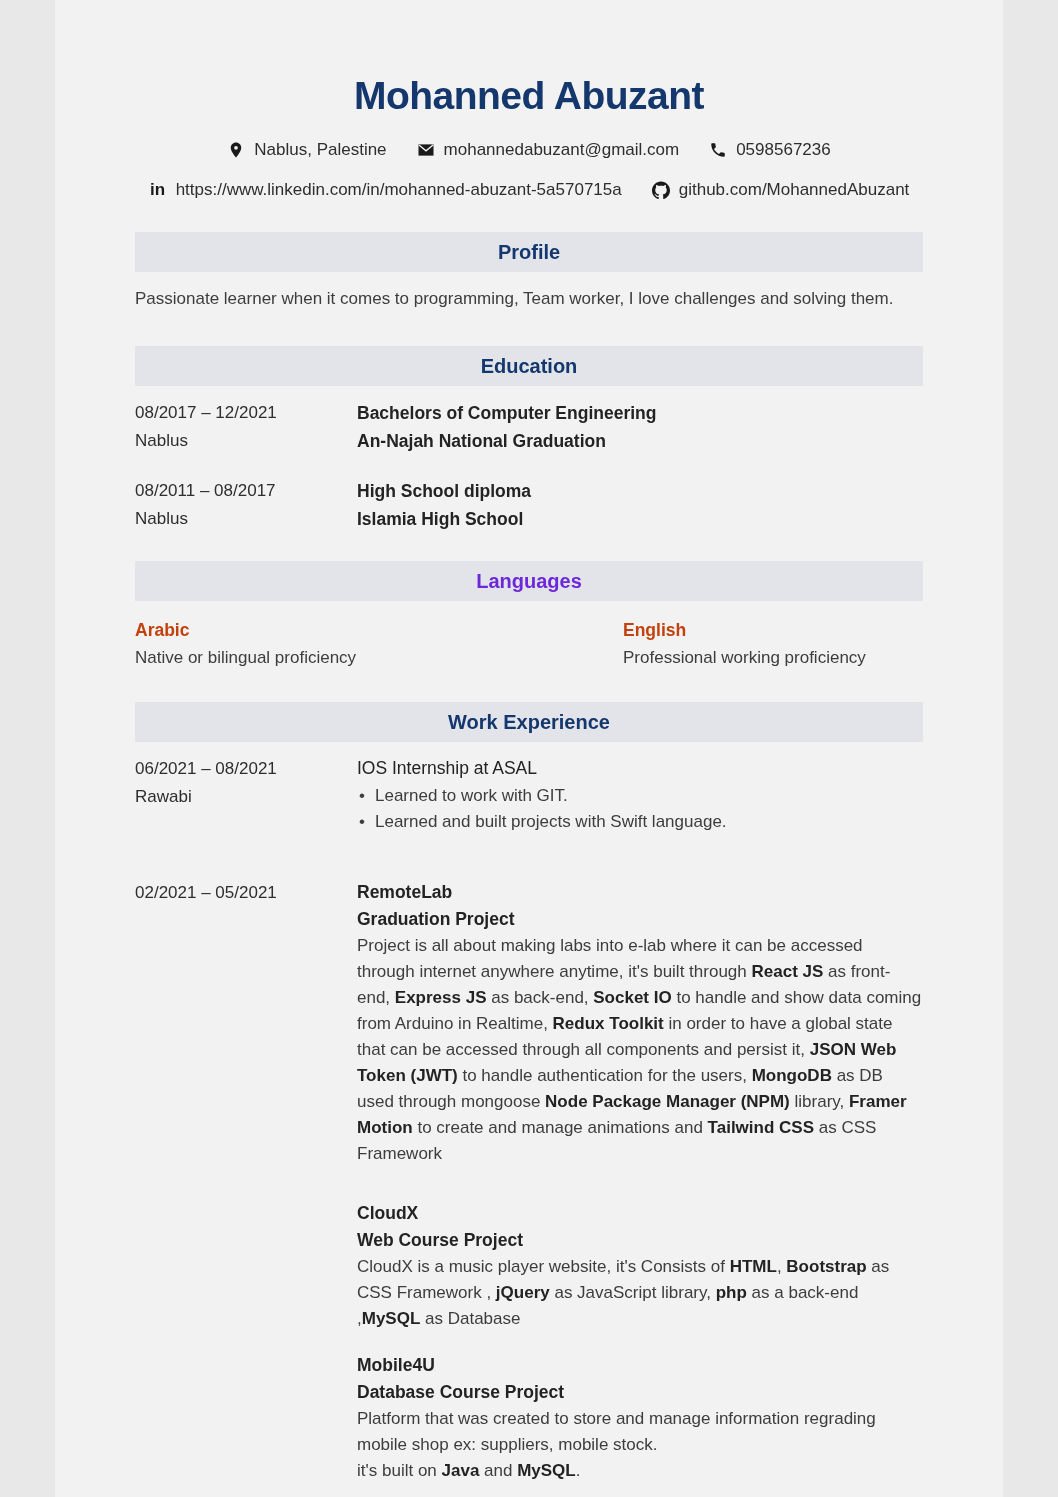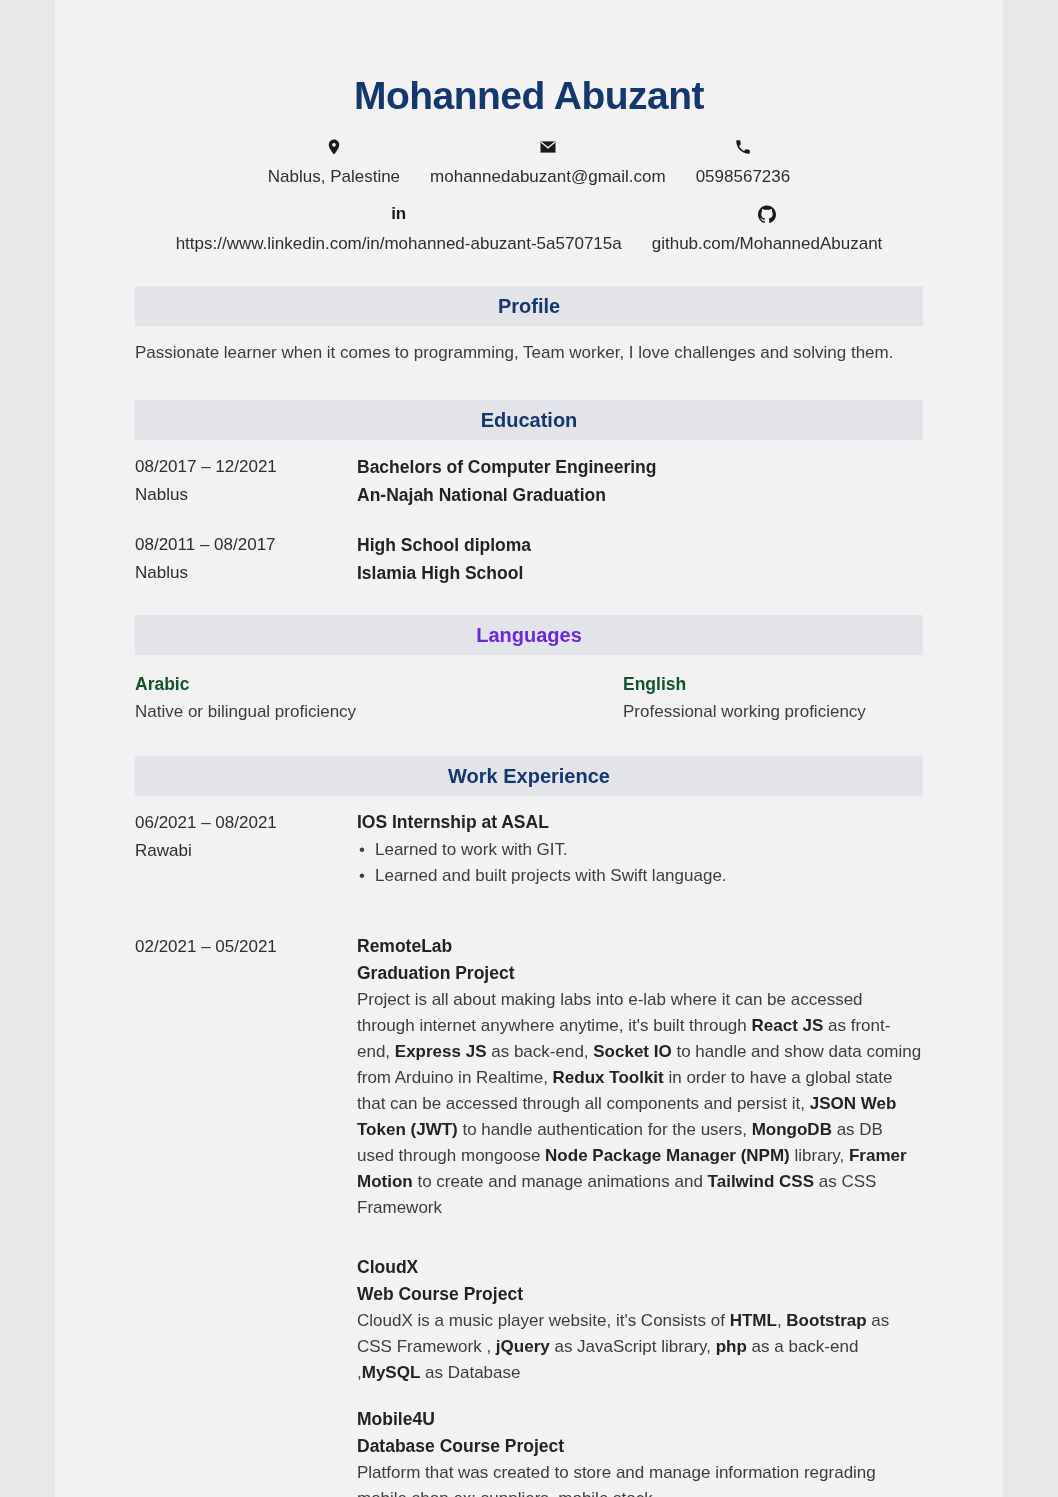--- a/index.html
+++ b/index.html
@@ -31,21 +31,21 @@
     display: flex;
     justify-content: center;
     align-items: center;
     gap: 30px;
     font-size: 17px;
     line-height: 24px;
     color: #2e2e2e;
   }
   .contact-row.row1 { margin-top: 20px; }
   .contact-row.row2 { margin-top: 16px; }
-  .contact-item { display: flex; align-items: center; gap: 9px; flex-direction: column; }
+  .contact-item { display: flex; align-items: center; gap: 9px; }
   .cicon { width: 18px; height: 18px; flex: 0 0 auto; display: inline-flex; align-items: center; justify-content: center; }
   .cicon svg { width: 18px; height: 18px; fill: #1a1a1a; }
   .in-glyph {
     font-weight: 800;
     font-size: 17px;
     color: #1a1a1a;
     letter-spacing: 0;
     line-height: 18px;
   }
 
@@ -73,27 +73,27 @@
 
   
   .entry-grid { display: grid; grid-template-columns: 222px 1fr; }
   .edu-list { margin-top: 13px; }
   .edu-row + .edu-row { margin-top: 22px; }
   .dates, .place { font-size: 17px; line-height: 28px; color: #2e2e2e; }
   .degree, .school { font-size: 17.5px; line-height: 28px; font-weight: 700; color: #232323; }
 
   
   .lang-grid { display: grid; grid-template-columns: 488px 1fr; margin-top: 15px; }
-  .lang-name { font-size: 17.5px; line-height: 28px; font-weight: 700; color: #14532d; }
+  .lang-name { font-size: 17.5px; line-height: 28px; font-weight: 700; color: #c2410c; }
   .lang-level { font-size: 17px; line-height: 28px; color: #3d3d3d; }
 
   
   .work-entry1 { margin-top: 13px; }
   .work-entry2 { margin-top: 44px; }
-  .job-title { font-size: 17.5px; line-height: 27px; font-weight: 700; color: #232323; }
+  .job-title { font-size: 17.5px; line-height: 27px; font-weight: 400; color: #232323; }
   .bullets { margin-top: 1px; }
   .bullet { font-size: 17px; line-height: 26px; color: #3d3d3d; padding-left: 18px; position: relative; }
   .bullet::before { content: "•"; position: absolute; left: 2px; color: #3d3d3d; }
   .project + .project { margin-top: 33px; }
   .project.last { margin-top: 20px; }
   .proj-name, .proj-subtitle { font-size: 17.5px; line-height: 27px; font-weight: 700; color: #232323; }
   .proj-desc { font-size: 17px; line-height: 26px; color: #3d3d3d; max-width: 683px; }
   .proj-desc .b { font-weight: 700; color: #232323; }
 </style>
 </head>

